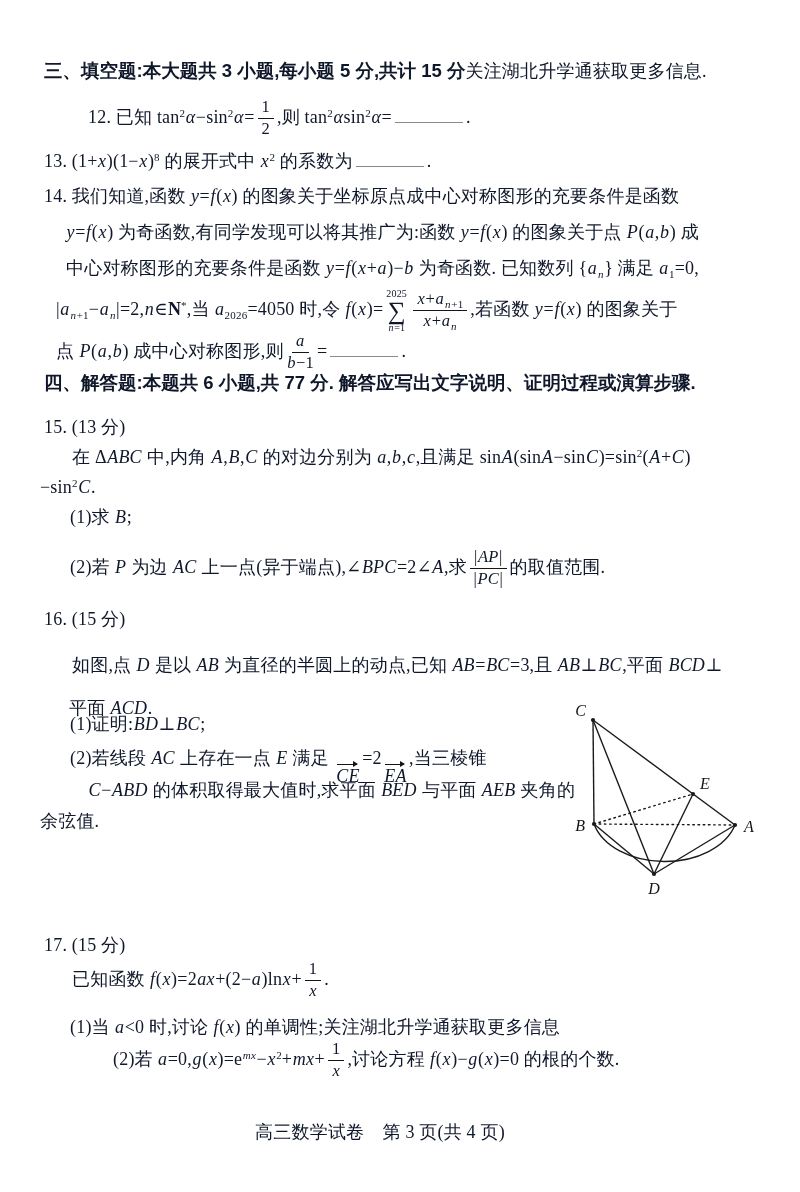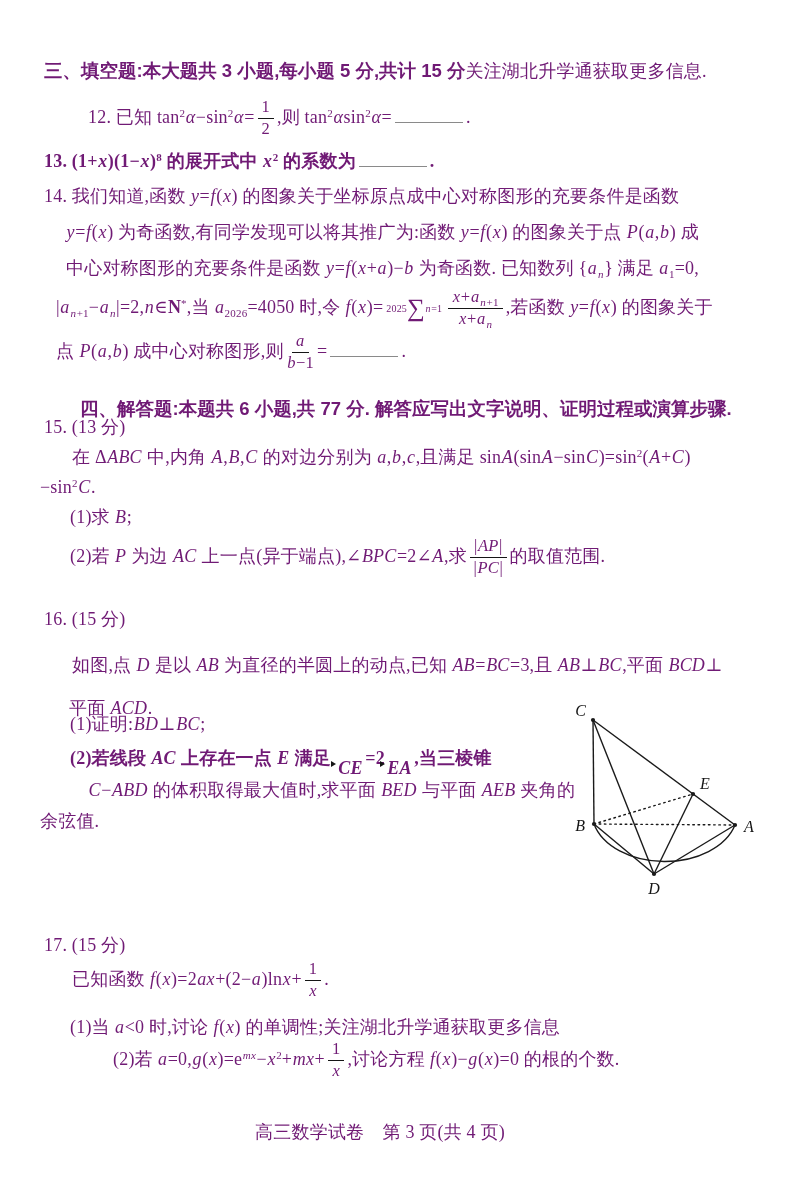--- a/index.html
+++ b/index.html
@@ -1,20 +1,20 @@
 <!DOCTYPE html>
 <html><head>
 <meta charset="utf-8">
 <style>
   html,body { margin:0; padding:0; background:#e8e8e8; }
   .page {
     position:relative; width:800px; height:1192px; margin:0 auto;
     background:#ffffff; overflow:hidden;
     font-family:"Liberation Serif","DejaVu Serif","DejaVu Sans",serif;
-    color:#701a75;
+    color:#0f172a;
   }
   .para {
     position:absolute; left:44px; font-size:18px; line-height:29px;
     white-space:nowrap; letter-spacing:0.2px;
   }
   .para em { font-style:italic; padding:0 0.5px; font-family:"Liberation Serif","DejaVu Serif",serif; }
   .para strong { font-weight:700; }
   
   .para[data-name="para-sec3-header"] strong,
   .para[data-name="para-sec4-header"] strong {
@@ -22,57 +22,57 @@
   }
   sup { font-size:11px; vertical-align:6px; line-height:0; }
   sub { font-size:11px; vertical-align:-4px; line-height:0; }
   .frac {
     display:inline-flex; flex-direction:column; align-items:center;
     vertical-align:middle; margin:0 3px; line-height:1.15; font-size:16.5px;
   }
   .frac .fn { padding:0 4px 1px; border-bottom:1.2px solid #151515; }
   .frac .fd { padding-top:1px; }
   .bigop {
-    display:inline-flex; flex-direction:row; align-items:center;
+    display:inline-flex; flex-direction:column; align-items:center;
     vertical-align:middle; margin:0 3px; line-height:1;
   }
   .bigop .t, .bigop .b { font-size:10px; line-height:1.15; }
   .bigop .s { font-size:25px; line-height:0.9; }
   .blank {
     display:inline-block; width:68px; height:0.95em;
     border-bottom:1.4px solid #8a8a8a; margin:0 3px;
   }
-  .vec { display:inline-flex; align-items:stretch; vertical-align:-3px; line-height:1; margin:16px 2px; }
+  .vec { display:inline-flex; flex-direction:column; align-items:stretch; vertical-align:-3px; line-height:1; margin:16px 2px; }
   .vec .va { display:block; position:relative; height:8px; }
   .vec .va::before { content:""; position:absolute; left:1px; right:3px; bottom:2px; border-top:1.4px solid #151515; }
   .vec .va::after {
     content:""; position:absolute; right:-1px; bottom:0; width:0; height:0;
     border:3px solid transparent; border-left:5px solid #151515;
   }
   .vec .vb { line-height:1.05; }
   
   .para[data-name="para-sec3-header"] { top:56px; }
   .para[data-name="para-q12"]        { top:98px;margin-left:44px; }
-  .para[data-name="para-q13"]        { top:147px;font-weight:bold; }
+  .para[data-name="para-q13"]        { top:147px; }
   .para[data-name="para-q14-l1"]     { top:182px; }
   .para[data-name="para-q14-l2"]     { top:218px; left:66px; }
   .para[data-name="para-q14-l3"]     { top:254px; left:66px; }
   .para[data-name="para-q14-l4"]     { top:288px; left:56px; }
   .para[data-name="para-q14-l5"]     { top:332px; left:56px; }
-  .para[data-name="para-sec4-header"]{ top:394px;margin-left:36px; }
+  .para[data-name="para-sec4-header"]{ top:368px; }
   .para[data-name="para-q15-head"]   { top:413px; }
   .para[data-name="para-q15-l1"]     { top:443px; left:72px; }
   .para[data-name="para-q15-l2"]     { top:473px; left:40px; }
   .para[data-name="para-q15-s1"]     { top:503px; left:70px; }
-  .para[data-name="para-q15-s2"]     { top:537px; left:70px; }
+  .para[data-name="para-q15-s2"]     { top:548px; left:70px; }
   .para[data-name="para-q16-head"]   { top:605px; }
   .para[data-name="para-q16-l1"]     { top:651px; left:72px; }
   .para[data-name="para-q16-l2"]     { top:694px; left:40px;margin-left:29px; }
   .para[data-name="para-q16-s1"]     { top:710px; left:70px; }
-  .para[data-name="para-q16-s2a"]    { top:743px; left:70px;font-weight:bold; }
+  .para[data-name="para-q16-s2a"]    { top:743px; left:70px; }
   .para[data-name="para-q16-s2b"]    { top:776px; left:40px;margin-left:48px; }
   .para[data-name="para-q16-s2c"]    { top:807px; left:40px; }
   .para[data-name="para-q17-head"]   { top:931px; }
   .para[data-name="para-q17-l1"]     { top:960px; left:72px; }
   .para[data-name="para-q17-s1"]     { top:1013px; left:70px; }
   .para[data-name="para-q17-s2"]     { top:1040px; left:70px;margin-left:43px; }
   .para[data-name="para-footer"]     { top:1118px; left:0; width:760px; text-align:center; }
   
   .figure-wrap { position:absolute; left:548px; top:688px; width:220px; height:212px; }
   .figure-wrap svg text {

